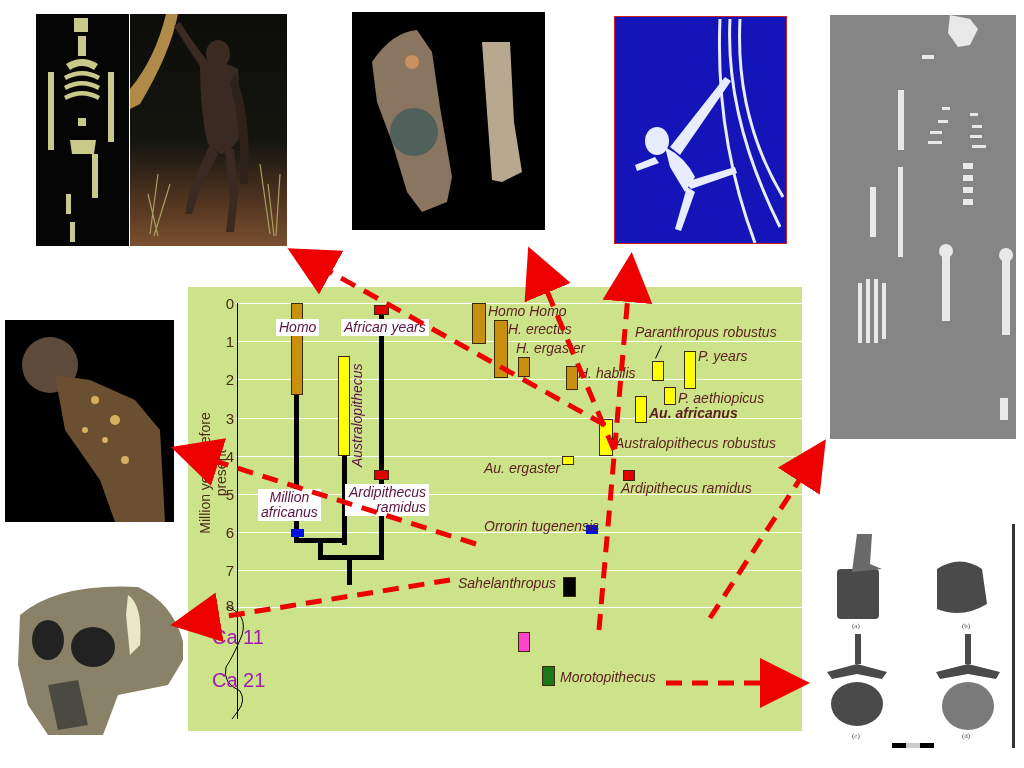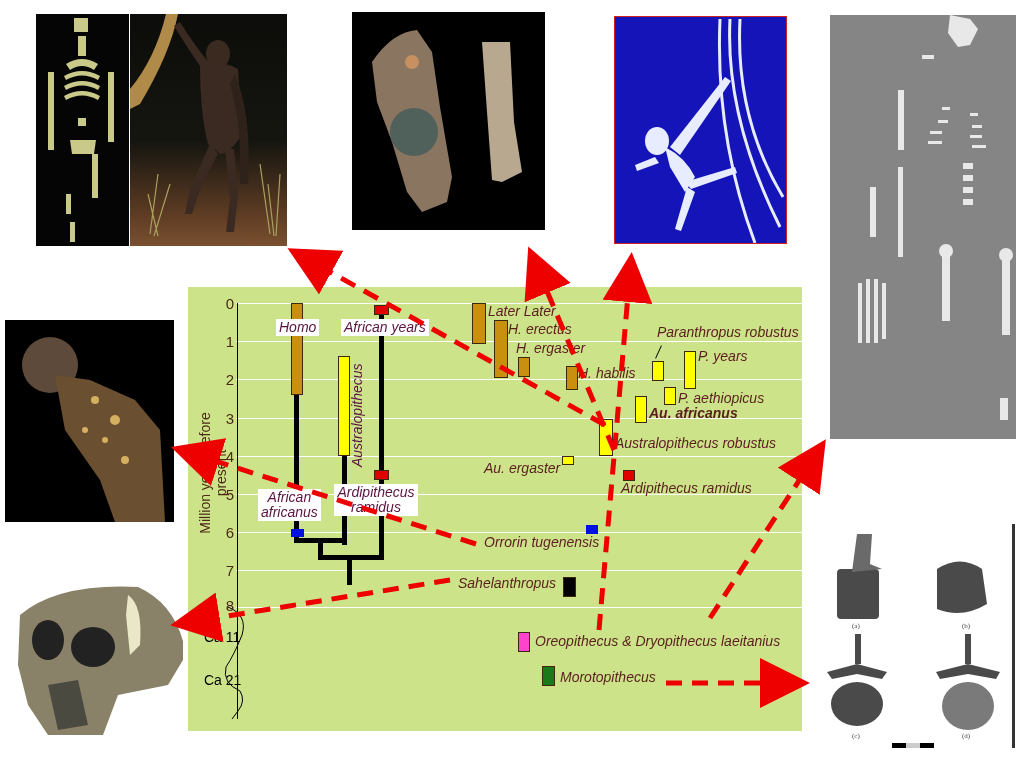--- a/index.html
+++ b/index.html
@@ -2,21 +2,21 @@
 <html><head>
 <meta charset="utf-8">
 <style>
   html,body{margin:0;padding:0;}
   body{width:1024px;height:768px;position:relative;background:#ffffff;overflow:hidden;font-family:"Liberation Sans",sans-serif;}
   .abs{position:absolute;}
   .photo{position:absolute;overflow:hidden;}
   #chart{position:absolute;left:188px;top:287px;width:614px;height:444px;background:#cde38a;}
   .grid{position:absolute;left:48px;width:568px;height:1px;background:#ffffff;}
   .tick{position:absolute;left:30px;font-size:15px;color:#4a2a14;width:16px;text-align:right;line-height:15px;}
-  .ca{position:absolute;left:16px;font-size:14px;color:#000000;line-height:14px;}
+  .ca{position:absolute;left:24px;font-size:20px;color:#a21caf;line-height:14px;}
   .ylabel{position:absolute;left:-60px;top:170px;width:170px;transform:rotate(-90deg);font-size:14px;color:#4a2a14;text-align:center;transform-origin:center;}
   .bar{position:absolute;border:1.5px solid #3b2a10;box-sizing:border-box;}
   .lbl{position:absolute;font-style:italic;font-size:14px;color:#5a1e1e;white-space:nowrap;line-height:15px;}
   .boxlbl{position:absolute;background:#ffffff;font-style:italic;font-size:14px;color:#5a1440;text-align:center;line-height:15px;padding:1px 3px;}
   .trunk{position:absolute;background:#000;}
   svg.overlay{position:absolute;left:0;top:0;}
 </style>
 </head>
 <body>
 
@@ -197,59 +197,58 @@
   <div class="bar" style="left:186px;top:18px;width:15px;height:10px;background:#e00000;"></div>
   <div class="bar" style="left:186px;top:183px;width:15px;height:10px;background:#e00000;"></div>
   <div class="bar" style="left:103px;top:242px;width:13px;height:8px;background:#0010e0;border-color:#0010e0;"></div>
 
   <div class="boxlbl" style="left:88px;top:32px;">Homo</div>
   <div class="boxlbl" style="left:153px;top:32px;">African years</div>
   <div class="abs" style="left:160px;top:118px;width:20px;transform:rotate(-90deg);transform-origin:center;">
     <span class="lbl" style="left:-52px;top:-8px;color:#5a1440;">Australopithecus</span>
   </div>
   <div class="boxlbl" style="left:70px;top:202px;">
-    <div>African</div>
+    <div>Million</div>
     <div>africanus</div>
   </div>
-  <div class="boxlbl" style="left:146px;top:197px;width:78px;">
+  <div class="boxlbl" style="left:157px;top:197px;width:78px;text-align:right;">
     <div>Ardipithecus</div>
     <div>ramidus</div>
   </div>
 
   <div class="bar" style="left:284px;top:16px;width:14px;height:41px;background:#c8900e;"></div>
   <div class="bar" style="left:306px;top:33px;width:14px;height:58px;background:#c8900e;"></div>
   <div class="bar" style="left:330px;top:70px;width:12px;height:20px;background:#c8900e;"></div>
   <div class="bar" style="left:378px;top:79px;width:12px;height:24px;background:#c8900e;"></div>
   <div class="bar" style="left:464px;top:74px;width:12px;height:20px;background:#ffff00;"></div>
   <div class="bar" style="left:496px;top:64px;width:12px;height:38px;background:#ffff00;"></div>
   <div class="bar" style="left:476px;top:100px;width:12px;height:18px;background:#ffff00;"></div>
   <div class="bar" style="left:447px;top:109px;width:12px;height:27px;background:#ffff00;"></div>
   <div class="bar" style="left:411px;top:132px;width:14px;height:37px;background:#ffff00;"></div>
   <div class="bar" style="left:374px;top:169px;width:12px;height:9px;background:#ffff00;"></div>
   <div class="bar" style="left:435px;top:183px;width:12px;height:11px;background:#e00000;"></div>
   <div class="bar" style="left:398px;top:238px;width:12px;height:9px;background:#0010e0;border-color:#0010e0;"></div>
   <div class="bar" style="left:375px;top:290px;width:13px;height:20px;background:#000;"></div>
   <div class="bar" style="left:330px;top:345px;width:12px;height:20px;background:#ff44cc;"></div>
   <div class="bar" style="left:354px;top:379px;width:13px;height:20px;background:#1a7a1a;"></div>
 
-  <div class="lbl" style="left:300px;top:17px;">Later Later</div>
+  <div class="lbl" style="left:300px;top:17px;">Homo Homo</div>
   <div class="lbl" style="left:320px;top:35px;">H. erectus</div>
   <div class="lbl" style="left:328px;top:54px;">H. ergaster</div>
   <div class="lbl" style="left:390px;top:79px;">H. habilis</div>
-  <div class="lbl" style="left:469px;top:38px;text-align:right;">Paranthropus robustus</div>
+  <div class="lbl" style="left:447px;top:38px;text-align:right;">Paranthropus robustus</div>
   <div class="abs" style="left:470px;top:58px;width:1px;height:14px;background:#000;transform:rotate(25deg);"></div>
   <div class="lbl" style="left:510px;top:62px;">P. years</div>
   <div class="lbl" style="left:490px;top:104px;">P. aethiopicus</div>
   <div class="lbl" style="left:461px;top:119px;font-weight:bold;">Au. africanus</div>
   <div class="lbl" style="left:427px;top:149px;">Australopithecus robustus</div>
   <div class="lbl" style="left:296px;top:174px;">Au. ergaster</div>
   <div class="lbl" style="left:433px;top:194px;">Ardipithecus ramidus</div>
-  <div class="lbl" style="left:296px;top:248px;">Orrorin tugenensis</div>
+  <div class="lbl" style="left:296px;top:232px;">Orrorin tugenensis</div>
   <div class="lbl" style="left:270px;top:289px;">Sahelanthropus</div>
-  <div class="lbl" style="left:347px;top:347px;">Oreopithecus &amp; Dryopithecus laeitanius</div>
   <div class="lbl" style="left:372px;top:383px;">Morotopithecus</div>
 </div>
 
 <svg class="overlay" width="1024" height="768">
   <defs>
     <marker id="ah" markerWidth="10" markerHeight="10" refX="6" refY="5" orient="auto" markerUnits="strokeWidth">
       <path d="M0 0 L10 5 L0 10Z" fill="#ee0000"></path>
     </marker>
   </defs>
   <g stroke="#ee0000" stroke-width="5" stroke-dasharray="16 10" fill="none" marker-end="url(#ah)">

